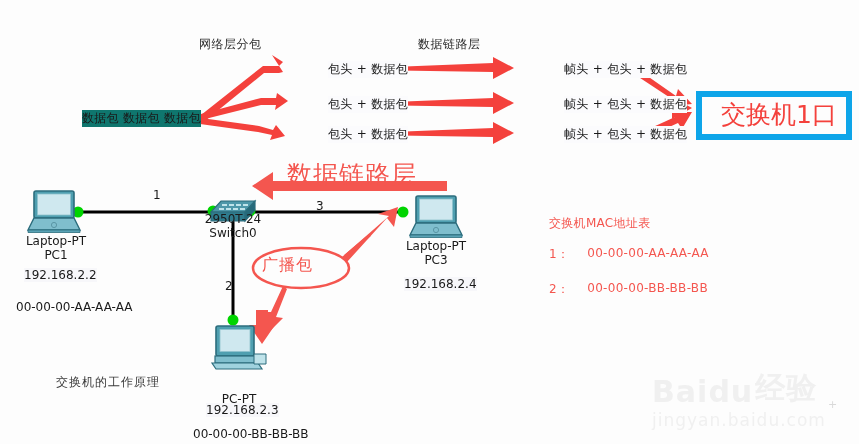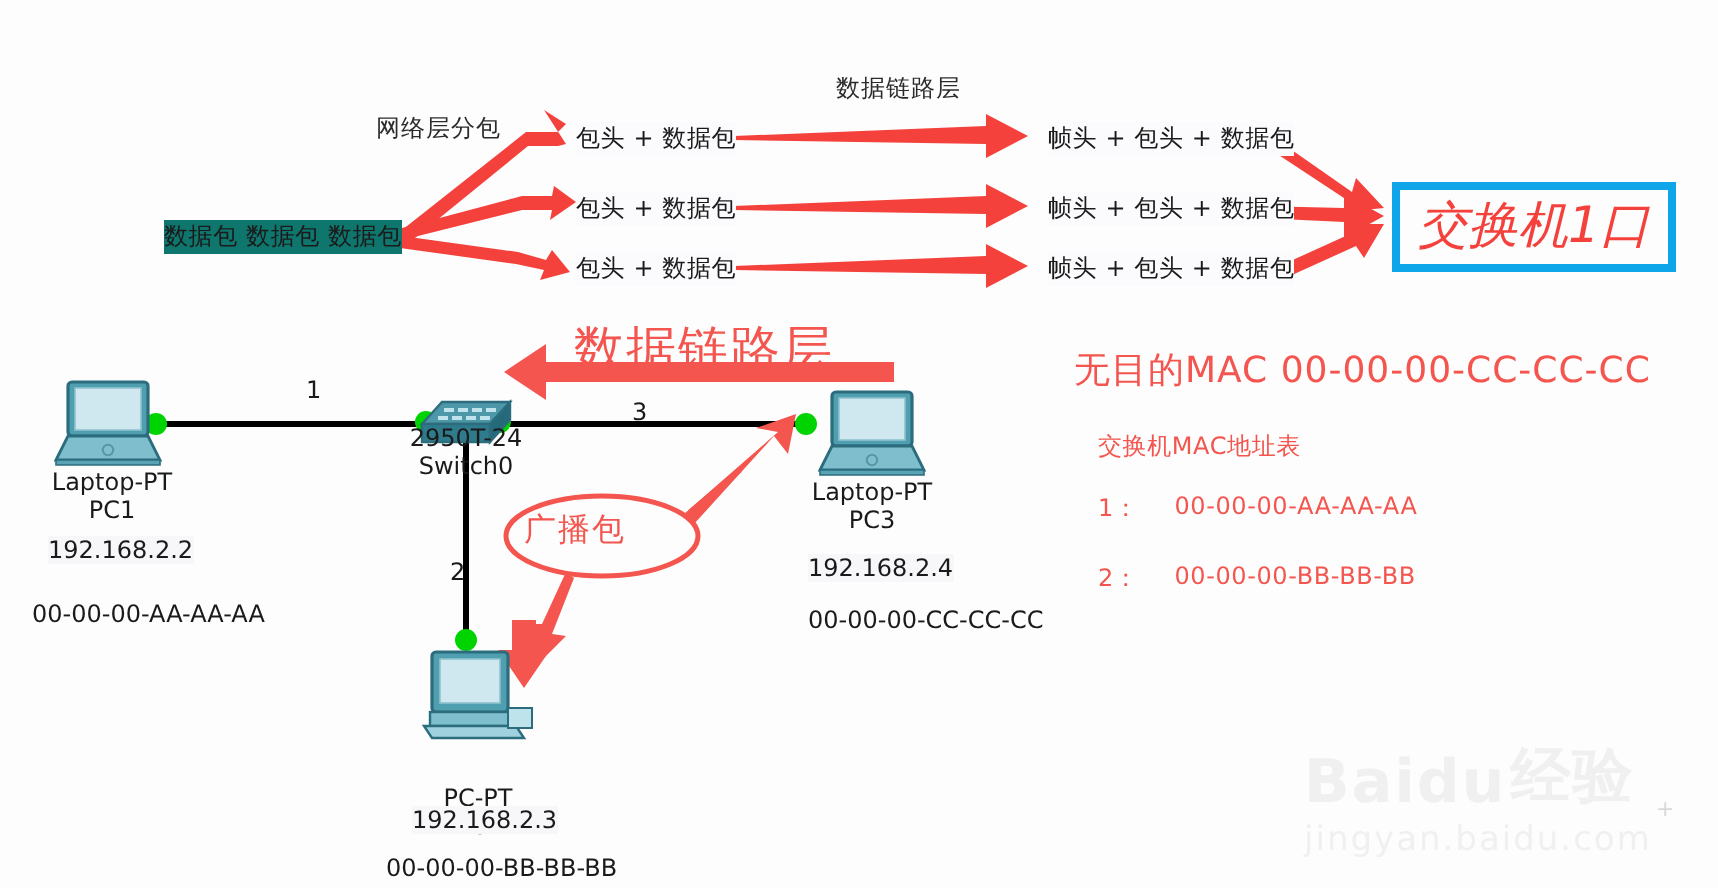--- a/index.html
+++ b/index.html
@@ -28,38 +28,38 @@
     color: #2b2b2b;
     white-space: nowrap;
     letter-spacing: 0.5px;
   }
   .pkt-label {
     font-size: 12px;
     color: #1a1a1a;
     white-space: nowrap;
     background: #fbfbfd;
     letter-spacing: 0.3px;
+    margin-left: 40px;
   }
   .src-label {
     font-size: 12px;
     color: #1a1a1a;
     white-space: nowrap;
     background: #0f766e;
     letter-spacing: 0.3px;
   }
   .red-box {
-    border: 4px solid #0ea5e9;
+    border: 6px solid #0ea5e9;
     color: #f4413c;
     font-size: 25px;
     line-height: 1;
-    padding: 5px 9px 7px 9px;
+    padding: 5px 9px 7px 19px;
     white-space: nowrap;
     background: transparent;
     font-family: "DejaVu Sans", "Liberation Sans", sans-serif;
-    font-style: italic;
   }
   .red-anno-big {
     color: #f4564f;
     font-size: 25px;
     white-space: nowrap;
     letter-spacing: 1px;
   }
   .red-anno-mid {
     color: #f4564f;
     font-size: 18px;
@@ -173,40 +173,39 @@
       <path d="M342,257 L389,216 L378,214 L398,207 L394,227 L387,218 L347,262 Z" fill="#f4564f"></path>
 
       <path d="M283,286 L271,312 L264,312 L268,333 L283,318 L276,317 L287,289 Z" fill="#f4564f"></path>
 
       <path d="M345,256 L370,235" stroke="#f4564f" stroke-width="2.5" fill="none"></path>
     </g>
 
     <path d="M256,310 L256,325 L249,325 L262,344 L275,325 L268,325 L268,310 Z" fill="#f4564f"></path>
   </svg>
 
-  <div class="abs hdr-label" style="left:188px; top:36px;margin-top:20px;">网络层分包</div>
+  <div class="abs hdr-label" style="left:199px; top:36px;">网络层分包</div>
   <div class="abs hdr-label" style="left:418px; top:36px;">数据链路层</div>
 
   <div class="abs src-label" style="left:82px; top:110px;">数据包 数据包 数据包</div>
 
   <div class="abs pkt-label" style="left:288px; top:61px;">包头 + 数据包</div>
   <div class="abs pkt-label" style="left:288px; top:96px;">包头 + 数据包</div>
   <div class="abs pkt-label" style="left:288px; top:126px;">包头 + 数据包</div>
 
   <div class="abs pkt-label" style="left:524px; top:61px;">帧头 + 包头 + 数据包</div>
   <div class="abs pkt-label" style="left:524px; top:96px;">帧头 + 包头 + 数据包</div>
   <div class="abs pkt-label" style="left:524px; top:126px;">帧头 + 包头 + 数据包</div>
 
   <div class="abs red-box" style="left:696px; top:91px;">交换机1口</div>
 
   <div class="abs red-anno-big" style="left:287px; top:158px;">数据链路层</div>
 
   <div class="abs red-anno-ellipse-text" style="left:262px; top:255px;">广播包</div>
 
-  <div class="abs red-anno-mid" style="left:537px; top:173px;">无目的MAC 00-00-00-CC-CC-CC</div>
 
   <div class="abs" style="left:537px; top:215px;">
     <div class="red-anno-sm" style="margin-bottom:14px;">交换机MAC地址表</div>
     <div style="display:flex; gap:6px; margin-bottom:18px;">
       <span class="red-anno-sm">1：</span>
       <span class="red-anno-sm">00-00-00-AA-AA-AA</span>
     </div>
     <div style="display:flex; gap:6px;">
       <span class="red-anno-sm">2：</span>
       <span class="red-anno-sm">00-00-00-BB-BB-BB</span>
@@ -262,38 +261,38 @@
       <path d="M6,40 L12,28 L52,28 L58,40 Z" fill="#7fbecd" stroke="#2c6d7d" stroke-width="1.4"></path>
       <path d="M6,40 L58,40 L58,42.5 L6,42.5 Z" fill="#5aa3b5" stroke="#2c6d7d" stroke-width="0.8"></path>
       <circle cx="32" cy="35" r="2.6" fill="none" stroke="#5a96a5" stroke-width="1"></circle>
     </svg>
   </div>
   <div class="abs dev-name" style="left:390px; top:239px; width:92px;">
     <div>Laptop-PT</div>
     <div>PC3</div>
   </div>
   <div class="abs dev-ip" style="left:404px; top:277px;">192.168.2.4</div>
-  <div class="abs dev-mac" style="left:404px; top:303px;">00-00-00-CC-CC-CC</div>
 
   <div class="abs" style="left:210px; top:324px;">
     <svg width="58" height="50" viewBox="0 0 58 50">
       <rect x="6" y="2" width="38" height="30" rx="2" fill="#4f9fb0" stroke="#2c6d7d" stroke-width="1.6"></rect>
       <rect x="10" y="5.5" width="30" height="22" fill="#cfe8ef" stroke="#8fc2ce" stroke-width="0.8"></rect>
       <rect x="5" y="32" width="40" height="7" fill="#7fbecd" stroke="#2c6d7d" stroke-width="1.2"></rect>
       <path d="M2,39 L48,39 L52,45 L6,45 Z" fill="#9fd2de" stroke="#2c6d7d" stroke-width="1.2"></path>
       <path d="M44,30 L56,30 L56,40 L44,40 Z" fill="#bfe3ea" stroke="#2c6d7d" stroke-width="1"></path>
     </svg>
   </div>
   <div class="abs dev-name" style="left:196px; top:373px; width:86px;margin-top:19px;">
     <div>PC-PT</div>
     <div>PC2</div>
   </div>
   <div class="abs dev-ip" style="left:206px; top:403px;">192.168.2.3</div>
   <div class="abs dev-mac" style="left:193px; top:427px;">00-00-00-BB-BB-BB</div>
 
+  <div class="abs caption" style="left:56px; top:374px;">交换机的工作原理</div>
 
   <div class="abs" style="left:652px; top:368px;">
     <div style="display:flex; align-items:flex-end; gap:2px;">
       <span class="wm wm-top">Baidu</span>
       <span class="wm wm-top">经验</span>
     </div>
     <div class="wm wm-bot" style="margin-top:1px;">jingyan.baidu.com</div>
   </div>
   <div class="abs wm-plus" style="left:828px; top:398px;">+</div>
 

